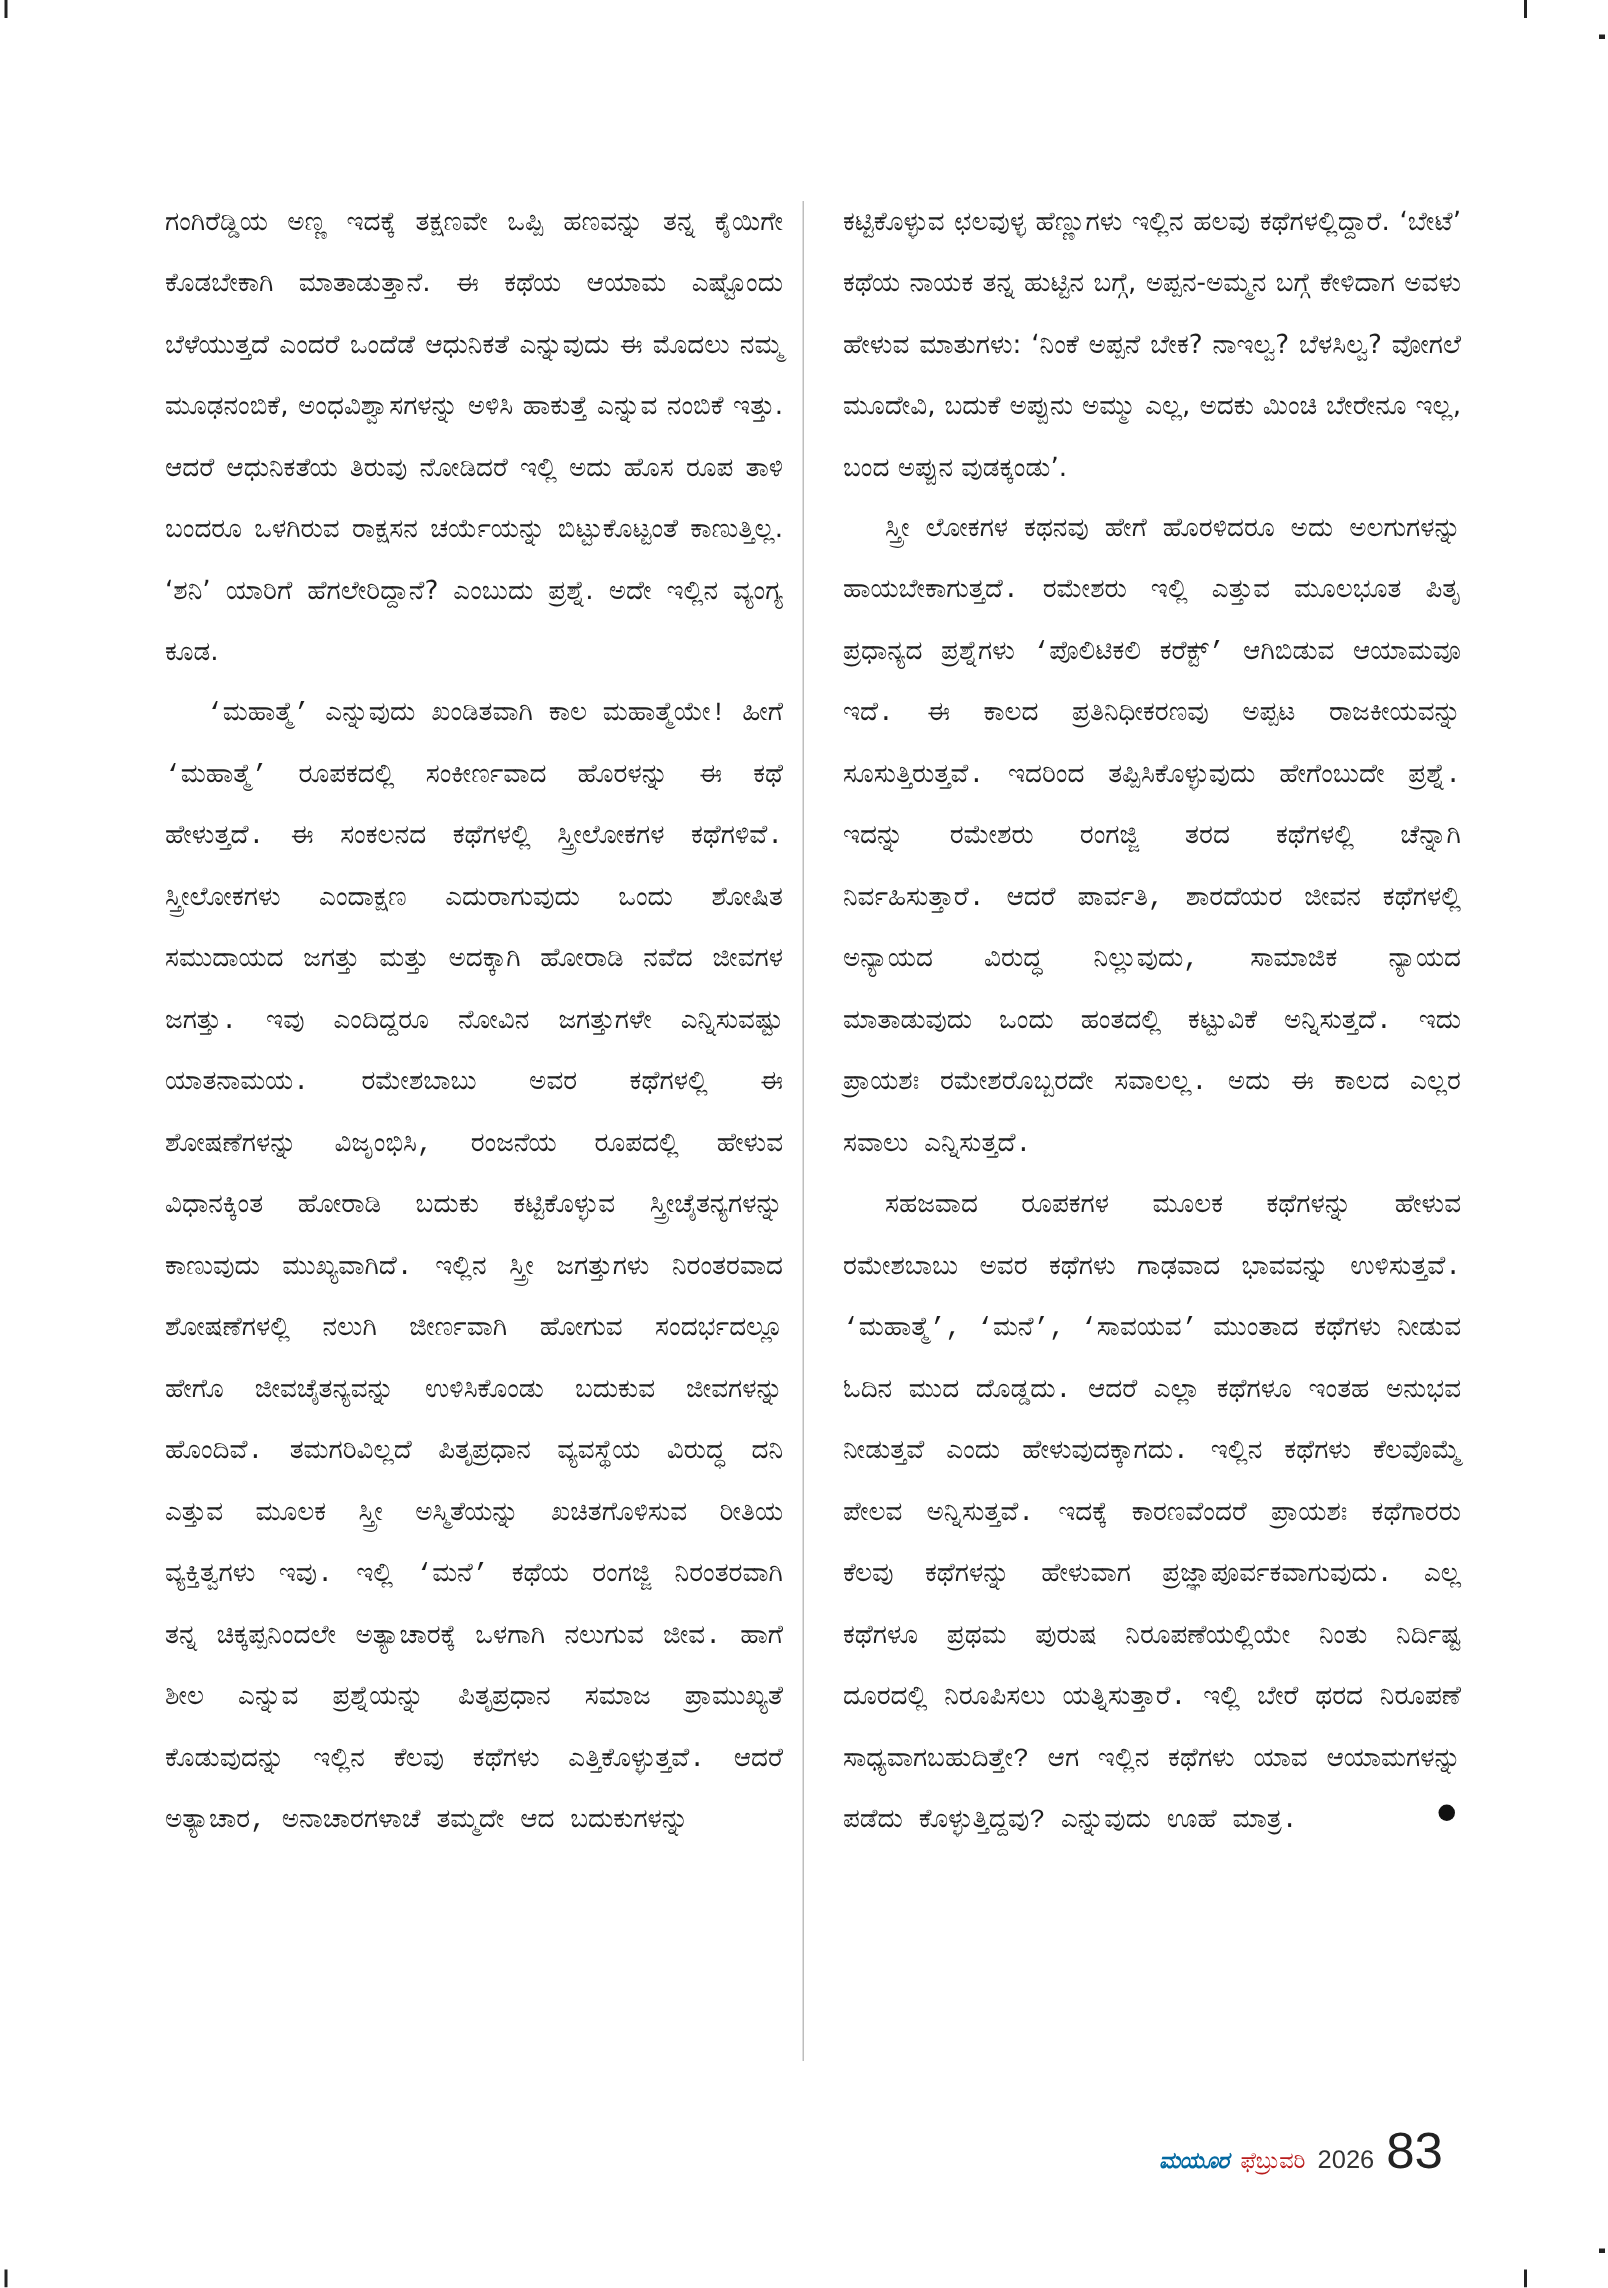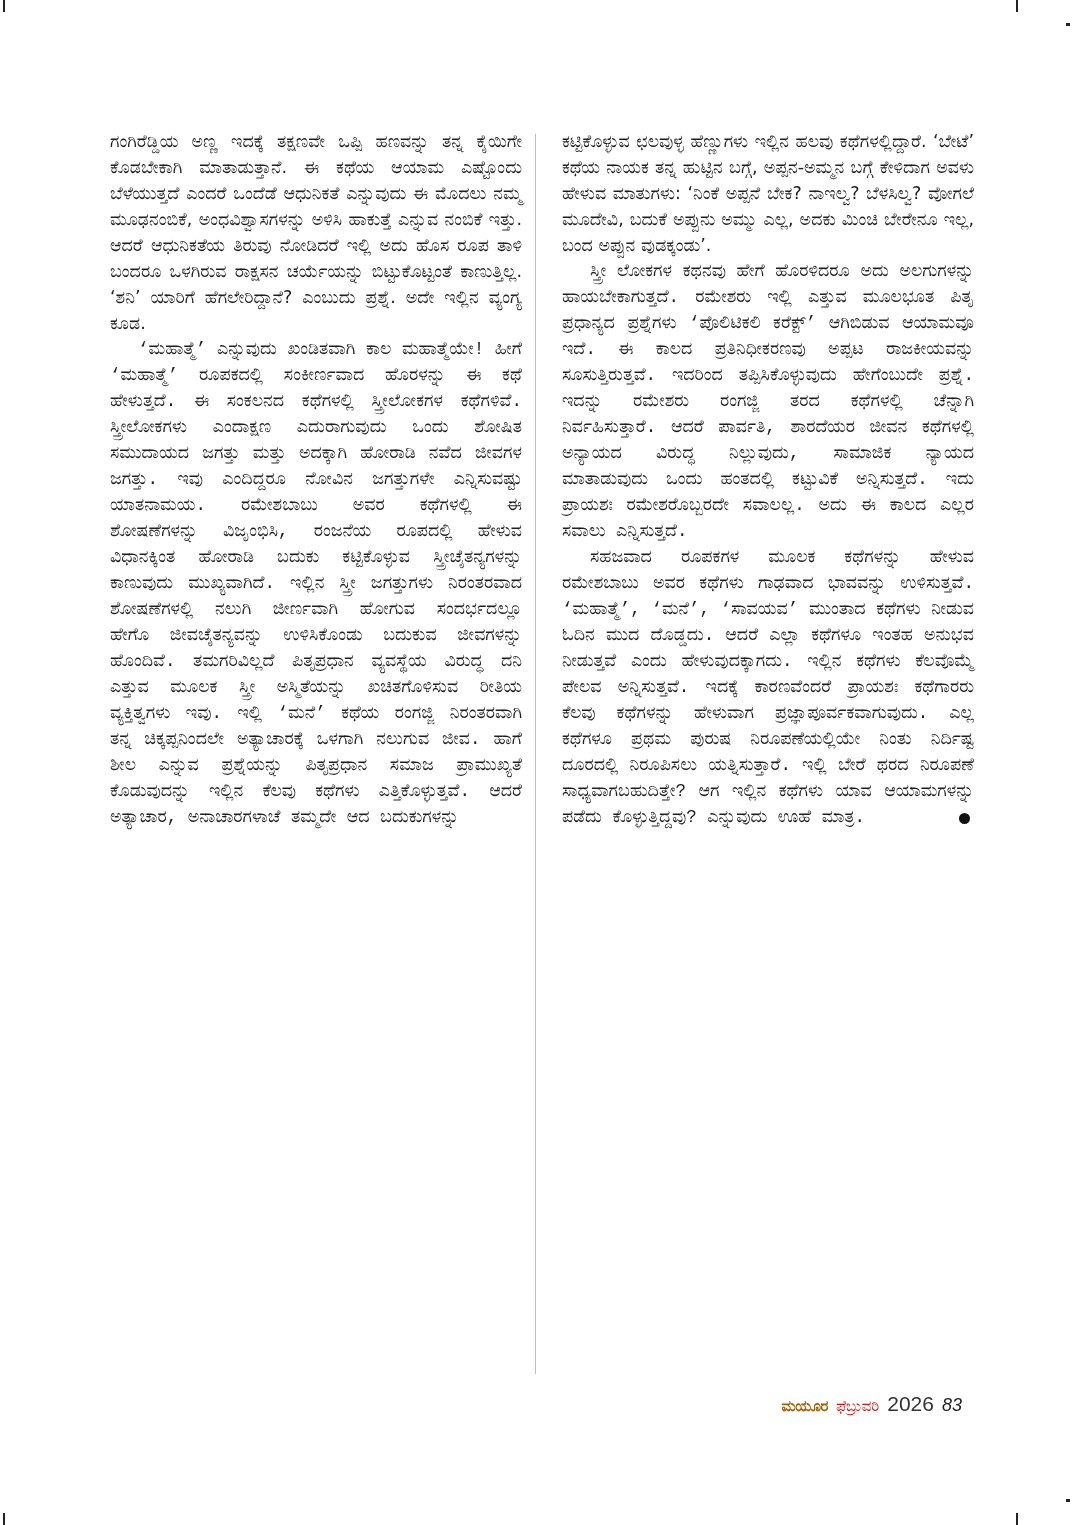--- a/index.html
+++ b/index.html
@@ -8,43 +8,43 @@
     font-family: "DejaVu Sans", sans-serif; color: #1e1e1e;
   }
   .crop { position: absolute; background: #222; }
   .crop.v { width: 2px; height: 12px; }
   .crop.h { width: 4px; height: 3px; }
   .page {
     position: absolute; left: 110px; top: 128px; width: 856px; height: 1248px;
   }
   .col {
     position: absolute; top: 0; width: 412px; height: 1248px;
-    font-size: 17.5px; line-height: 26px; text-align: justify;
+    font-size: 17.5px; line-height: 41px; text-align: justify;
     text-align-last: left; hyphens: none;
   }
   .col.left { left: 0; }
   .col.right { left: 452px; }
   .divider {
     position: absolute; left: 425px; top: 6px; width: 1px; height: 1240px;
     background: #bdbdbd;
   }
   p { margin: 0; }
   p.indent { text-indent: 1.6em; font-family: Liberation Mono, monospace; }
   .end-mark {
     display: inline-block; width: 11px; height: 11px; border-radius: 50%;
     background: #111; float: right; margin-top: 9px; margin-right: 4px;
   }
   .footer {
     position: absolute; right: 110px; top: 1392px; height: 34px;
     display: flex; align-items: baseline; gap: 8px; white-space: nowrap;
   }
   .brand { color: #e0262f; font-weight: bold; font-size: 15px; letter-spacing: -0.5px; }
   .month { font-size: 15px; color: #b91c1c; }
-  .year { font-family: "Liberation Sans", sans-serif; font-size: 21px; color: #333; }
-  .pageno { font-family: "Liberation Sans", sans-serif; font-size: 18px; color: #222; font-style: italic; }
+  .year { font-family: "Liberation Sans", sans-serif; font-size: 17px; color: #333; margin-top: 38px; }
+  .pageno { font-family: "Liberation Sans", sans-serif; font-size: 34px; color: #222; }
 </style>
 </head>
 <body>
 
 <div class="crop v" style="left:3px; top:0;"></div>
 <div class="crop v" style="left:1016px; top:0;"></div>
 <div class="crop h" style="left:1066px; top:23px;"></div>
 <div class="crop h" style="left:1066px; top:1499px;"></div>
 <div class="crop v" style="left:3px; top:1513px;"></div>
 <div class="crop v" style="left:1016px; top:1513px;"></div>
@@ -56,17 +56,17 @@
   </div>
   <div class="divider"></div>
   <div class="col right">
     <p>ಕಟ್ಟಿಕೊಳ್ಳುವ ಛಲವುಳ್ಳ ಹೆಣ್ಣುಗಳು ಇಲ್ಲಿನ ಹಲವು ಕಥೆಗಳಲ್ಲಿದ್ದಾರೆ. ‘ಬೇಟೆ’ ಕಥೆಯ ನಾಯಕ ತನ್ನ ಹುಟ್ಟಿನ ಬಗ್ಗೆ, ಅಪ್ಪನ-ಅಮ್ಮನ ಬಗ್ಗೆ ಕೇಳಿದಾಗ ಅವಳು ಹೇಳುವ ಮಾತುಗಳು: ‘ನಿಂಕೆ ಅಪ್ಪನೆ ಬೇಕ? ನಾಇಲ್ವ? ಬೆಳಸಿಲ್ವ? ವೋಗಲೆ ಮೂದೇವಿ, ಬದುಕೆ ಅಪ್ಪುನು ಅಮ್ಮು ಎಲ್ಲ, ಅದಕು ಮಿಂಚಿ ಬೇರೇನೂ ಇಲ್ಲ, ಬಂದ ಅಪ್ಪುನ ವುಡಕ್ಕಂಡು’.</p>
     <p class="indent">ಸ್ತ್ರೀ ಲೋಕಗಳ ಕಥನವು ಹೇಗೆ ಹೊರಳಿದರೂ ಅದು ಅಲಗುಗಳನ್ನು ಹಾಯಬೇಕಾಗುತ್ತದೆ. ರಮೇಶರು ಇಲ್ಲಿ ಎತ್ತುವ ಮೂಲಭೂತ ಪಿತೃ ಪ್ರಧಾನ್ಯದ ಪ್ರಶ್ನೆಗಳು ‘ಪೊಲಿಟಿಕಲಿ ಕರೆಕ್ಟ್’ ಆಗಿಬಿಡುವ ಆಯಾಮವೂ ಇದೆ. ಈ ಕಾಲದ ಪ್ರತಿನಿಧೀಕರಣವು ಅಪ್ಪಟ ರಾಜಕೀಯವನ್ನು ಸೂಸುತ್ತಿರುತ್ತವೆ. ಇದರಿಂದ ತಪ್ಪಿಸಿಕೊಳ್ಳುವುದು ಹೇಗೆಂಬುದೇ ಪ್ರಶ್ನೆ. ಇದನ್ನು ರಮೇಶರು ರಂಗಜ್ಜಿ ತರದ ಕಥೆಗಳಲ್ಲಿ ಚೆನ್ನಾಗಿ ನಿರ್ವಹಿಸುತ್ತಾರೆ. ಆದರೆ ಪಾರ್ವತಿ, ಶಾರದೆಯರ ಜೀವನ ಕಥೆಗಳಲ್ಲಿ ಅನ್ಯಾಯದ ವಿರುದ್ಧ ನಿಲ್ಲುವುದು, ಸಾಮಾಜಿಕ ನ್ಯಾಯದ ಮಾತಾಡುವುದು ಒಂದು ಹಂತದಲ್ಲಿ ಕಟ್ಟುವಿಕೆ ಅನ್ನಿಸುತ್ತದೆ. ಇದು ಪ್ರಾಯಶಃ ರಮೇಶರೊಬ್ಬರದೇ ಸವಾಲಲ್ಲ. ಅದು ಈ ಕಾಲದ ಎಲ್ಲರ ಸವಾಲು ಎನ್ನಿಸುತ್ತದೆ.</p>
     <p class="indent"><span>ಸಹಜವಾದ ರೂಪಕಗಳ ಮೂಲಕ ಕಥೆಗಳನ್ನು ಹೇಳುವ ರಮೇಶಬಾಬು ಅವರ ಕಥೆಗಳು ಗಾಢವಾದ ಭಾವವನ್ನು ಉಳಿಸುತ್ತವೆ. ‘ಮಹಾತ್ಮೆ’, ‘ಮನೆ’, ‘ಸಾವಯವ’ ಮುಂತಾದ ಕಥೆಗಳು ನೀಡುವ ಓದಿನ ಮುದ ದೊಡ್ಡದು. ಆದರೆ ಎಲ್ಲಾ ಕಥೆಗಳೂ ಇಂತಹ ಅನುಭವ ನೀಡುತ್ತವೆ ಎಂದು ಹೇಳುವುದಕ್ಕಾಗದು. ಇಲ್ಲಿನ ಕಥೆಗಳು ಕೆಲವೊಮ್ಮೆ ಪೇಲವ ಅನ್ನಿಸುತ್ತವೆ. ಇದಕ್ಕೆ ಕಾರಣವೆಂದರೆ ಪ್ರಾಯಶಃ ಕಥೆಗಾರರು ಕೆಲವು ಕಥೆಗಳನ್ನು ಹೇಳುವಾಗ ಪ್ರಜ್ಞಾಪೂರ್ವಕವಾಗುವುದು. ಎಲ್ಲ ಕಥೆಗಳೂ ಪ್ರಥಮ ಪುರುಷ ನಿರೂಪಣೆಯಲ್ಲಿಯೇ ನಿಂತು ನಿರ್ದಿಷ್ಟ ದೂರದಲ್ಲಿ ನಿರೂಪಿಸಲು ಯತ್ನಿಸುತ್ತಾರೆ. ಇಲ್ಲಿ ಬೇರೆ ಥರದ ನಿರೂಪಣೆ ಸಾಧ್ಯವಾಗಬಹುದಿತ್ತೇ? ಆಗ ಇಲ್ಲಿನ ಕಥೆಗಳು ಯಾವ ಆಯಾಮಗಳನ್ನು ಪಡೆದು ಕೊಳ್ಳುತ್ತಿದ್ದವು? ಎನ್ನುವುದು ಊಹೆ ಮಾತ್ರ.</span><span class="end-mark"></span></p>
   </div>
 </div>
 
 <div class="footer">
-  <span class="brand" style="color: #a16207;">ಮಯೂರ</span>
+  <span class="brand" style="color: #0369a1; font-style: italic;">ಮಯೂರ</span>
   <span class="month">ಫೆಬ್ರುವರಿ</span>
   <span class="year">2026</span>
   <span class="pageno">83</span>
 </div>
 
 </body></html>

